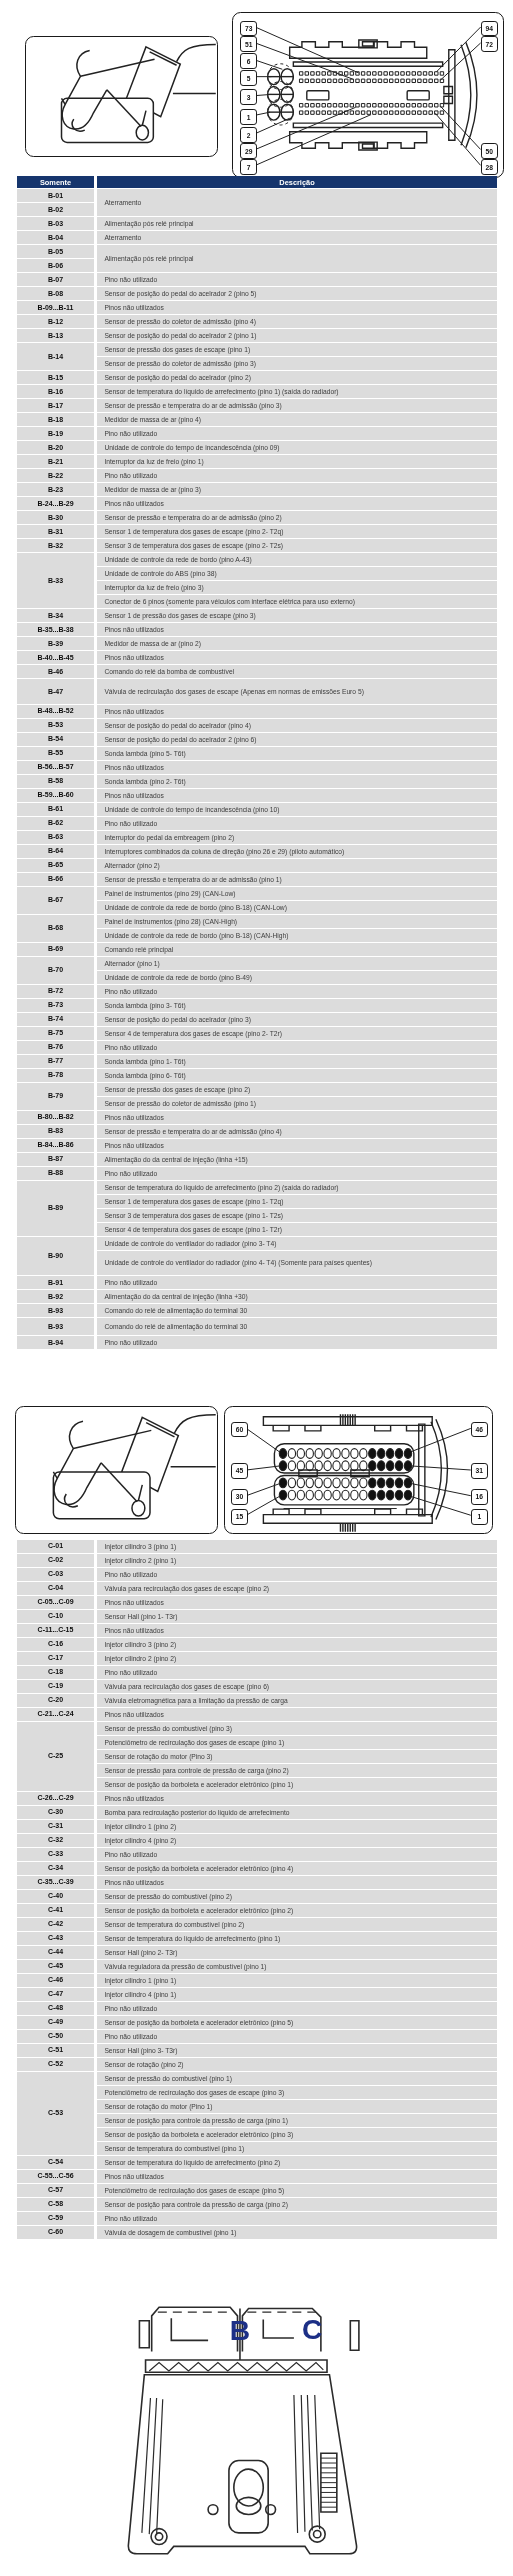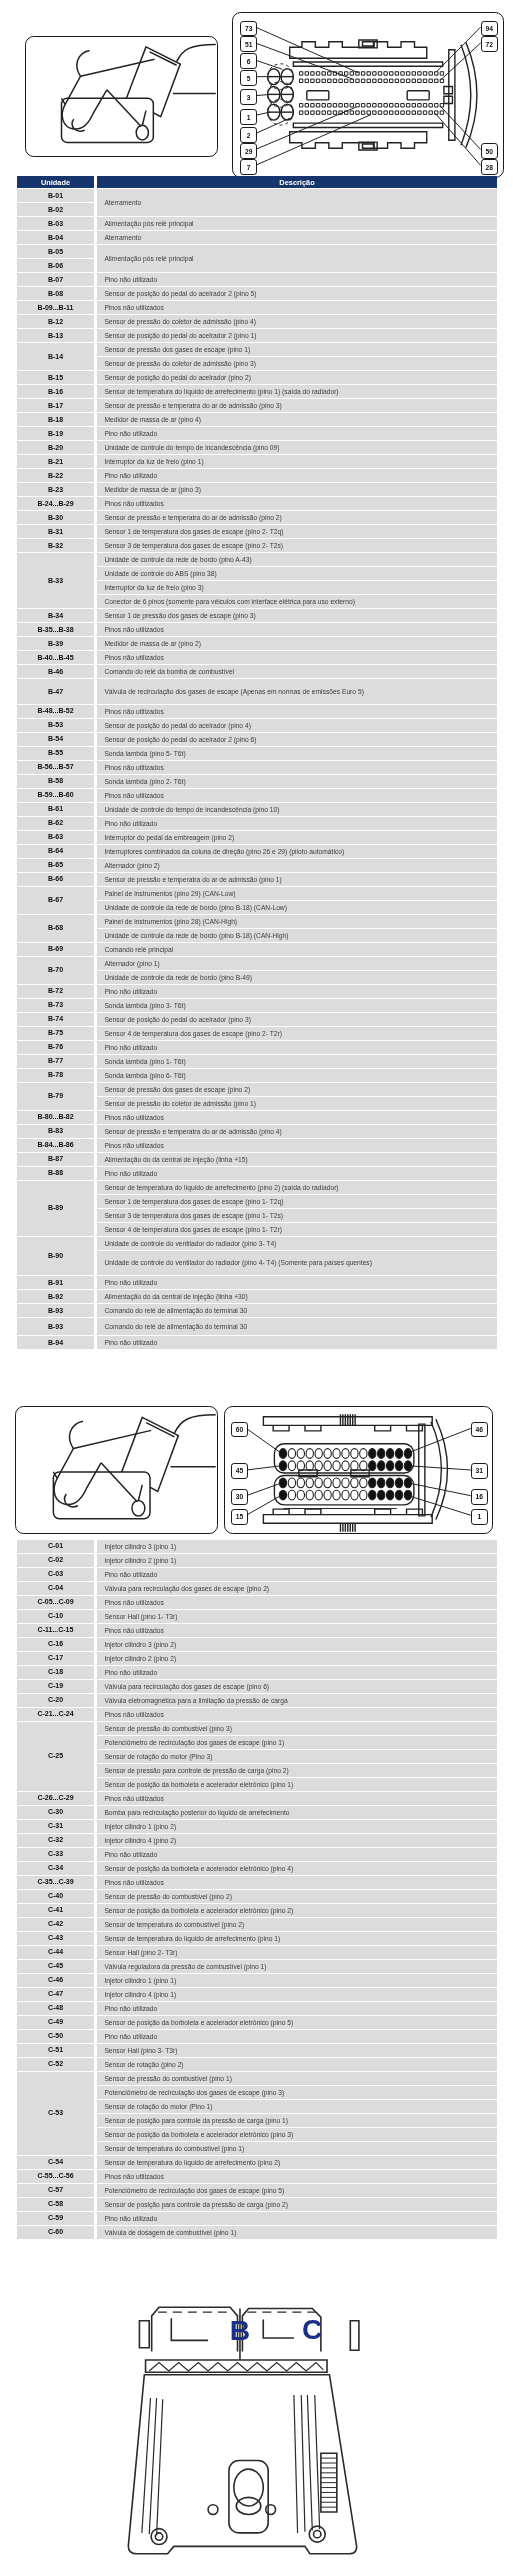--- a/index.html
+++ b/index.html
@@ -211,21 +211,21 @@
     <div class="callout" style="left:7.4px;top:146px;">7</div>
     <div class="callout" style="left:248px;top:7.4px;">94</div>
     <div class="callout" style="left:248px;top:23px;">72</div>
     <div class="callout" style="left:248px;top:130px;">50</div>
     <div class="callout" style="left:248px;top:146px;">28</div>
   </div>
 
   <table class="pin" id="tableB" style="left:17px;top:175px;">
     <thead>
       <tr>
-        <th class="term-h" style="width:75px;">Unidade</th>
+        <th class="term-h" style="width:75px;">Somente</th>
         <th class="desc-h">Descrição</th>
       </tr>
     </thead>
     <tbody id="tableB-body">
         <tr style="height: 13px;">
           <td class="term">B-01</td>
           <td class="desc" rowspan="2">Aterramento</td>
         </tr>
         <tr style="height: 13px;">
           <td class="term">B-02</td>

